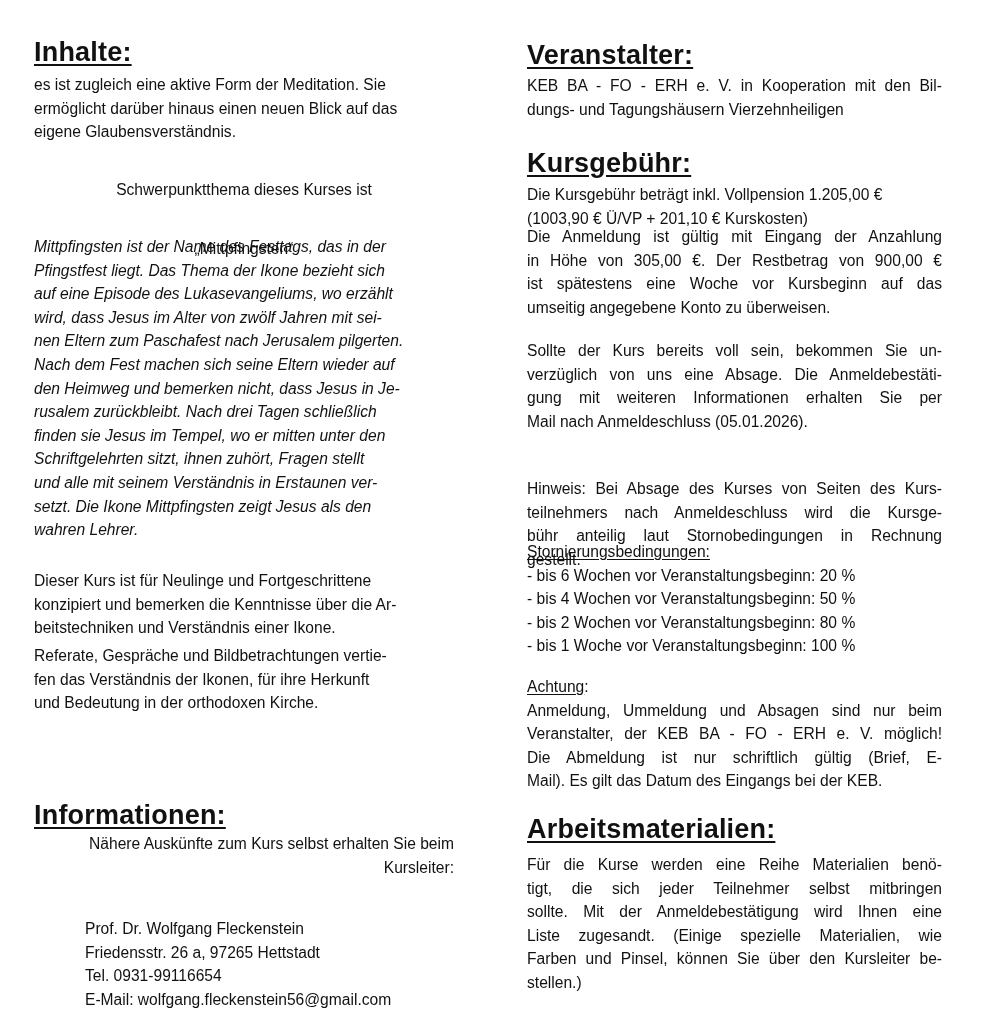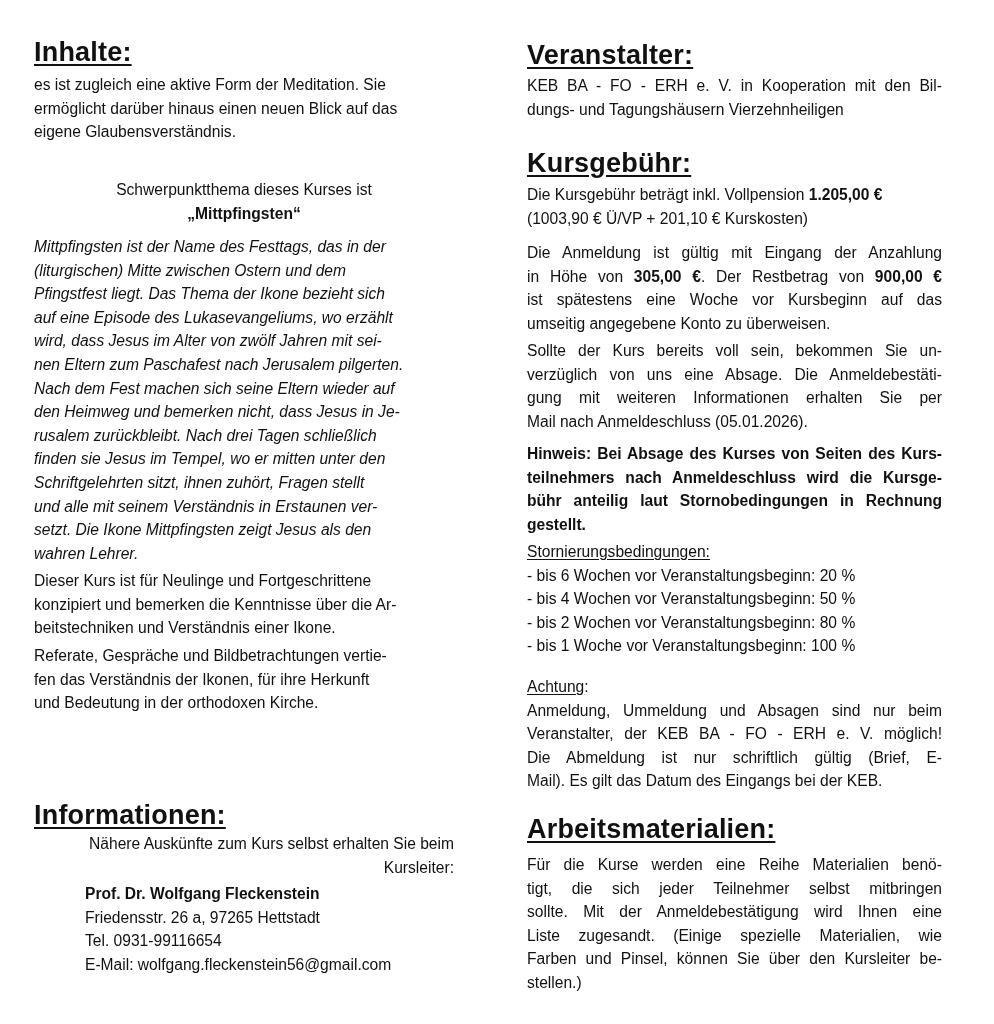--- a/index.html
+++ b/index.html
@@ -17,21 +17,21 @@
       text-underline-offset: 3px; letter-spacing: 0.2px; white-space: nowrap;
     }
     .para {
       position: absolute; left: 0; right: 0;
       font-size: 15.6px; line-height: 23.6px;
     }
     .line { display: block; white-space: nowrap; }
     .just .line { text-align: justify; text-align-last: justify; }
     .just .line.last { text-align-last: left; }
     .center { text-align: center; }
-    .bold { font-weight: bold; }
+    .bold { font-weight: normal; margin-top: 35px; }
     .ul { text-decoration: underline; text-underline-offset: 2px; }
     .indent { padding-left: 51px; }
   </style>
 </head>
 <body>
 
 <div class="col col-left">
 
   <div class="heading" style="top:37px;">Inhalte:</div>
 
@@ -41,21 +41,20 @@
     <span class="line">eigene Glaubensverständnis.</span>
   </div>
 
   <div class="para center" style="top:178px;">
     <span class="line">Schwerpunktthema dieses Kurses ist</span>
     <span class="line bold">„Mittpfingsten“</span>
   </div>
 
   <div class="para" style="top:235px;font-style:italic;">
     <span class="line">Mittpfingsten ist der Name des Festtags, das in der</span>
-    <span class="line">(liturgischen) Mitte zwischen Ostern und dem</span>
     <span class="line">Pfingstfest liegt. Das Thema der Ikone bezieht sich</span>
     <span class="line">auf eine Episode des Lukasevangeliums, wo erzählt</span>
     <span class="line">wird, dass Jesus im Alter von zwölf Jahren mit sei-</span>
     <span class="line">nen Eltern zum Paschafest nach Jerusalem pilgerten.</span>
     <span class="line">Nach dem Fest machen sich seine Eltern wieder auf</span>
     <span class="line">den Heimweg und bemerken nicht, dass Jesus in Je-</span>
     <span class="line">rusalem zurückbleibt. Nach drei Tagen schließlich</span>
     <span class="line">finden sie Jesus im Tempel, wo er mitten unter den</span>
     <span class="line">Schriftgelehrten sitzt, ihnen zuhört, Fragen stellt</span>
     <span class="line">und alle mit seinem Verständnis in Erstaunen ver-</span>
@@ -99,21 +98,21 @@
     <span class="line last">dungs- und Tagungshäusern Vierzehnheiligen</span>
   </div>
 
   <div class="heading" style="top:148px;">Kursgebühr:</div>
 
   <div class="para" style="top:183px;">
     <span class="line"><span>Die Kursgebühr beträgt inkl. Vollpension </span><span class="bold">1.205,00 €</span></span>
     <span class="line">(1003,90 € Ü/VP + 201,10 € Kurskosten)</span>
   </div>
 
-  <div class="para just" style="top:241px;">
+  <div class="para just" style="top:225px;">
     <span class="line">Die Anmeldung ist gültig mit Eingang der Anzahlung</span>
     <span class="line"><span>in Höhe von </span><span class="bold">305,00 €</span><span>. Der Restbetrag von </span><span class="bold">900,00 €</span></span>
     <span class="line">ist spätestens eine Woche vor Kursbeginn auf das</span>
     <span class="line last">umseitig angegebene Konto zu überweisen.</span>
   </div>
 
   <div class="para just" style="top:339px;">
     <span class="line">Sollte der Kurs bereits voll sein, bekommen Sie un-</span>
     <span class="line">verzüglich von uns eine Absage. Die Anmeldebestäti-</span>
     <span class="line">gung mit weiteren Informationen erhalten Sie per</span>

